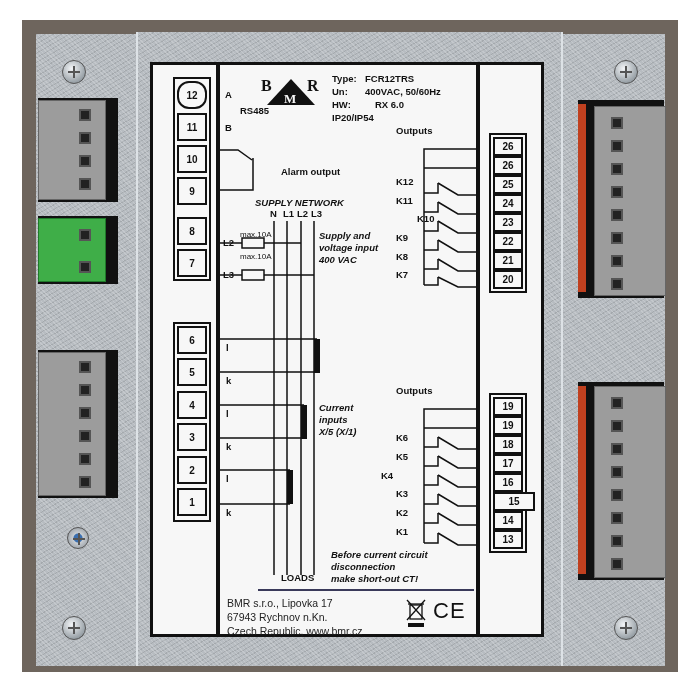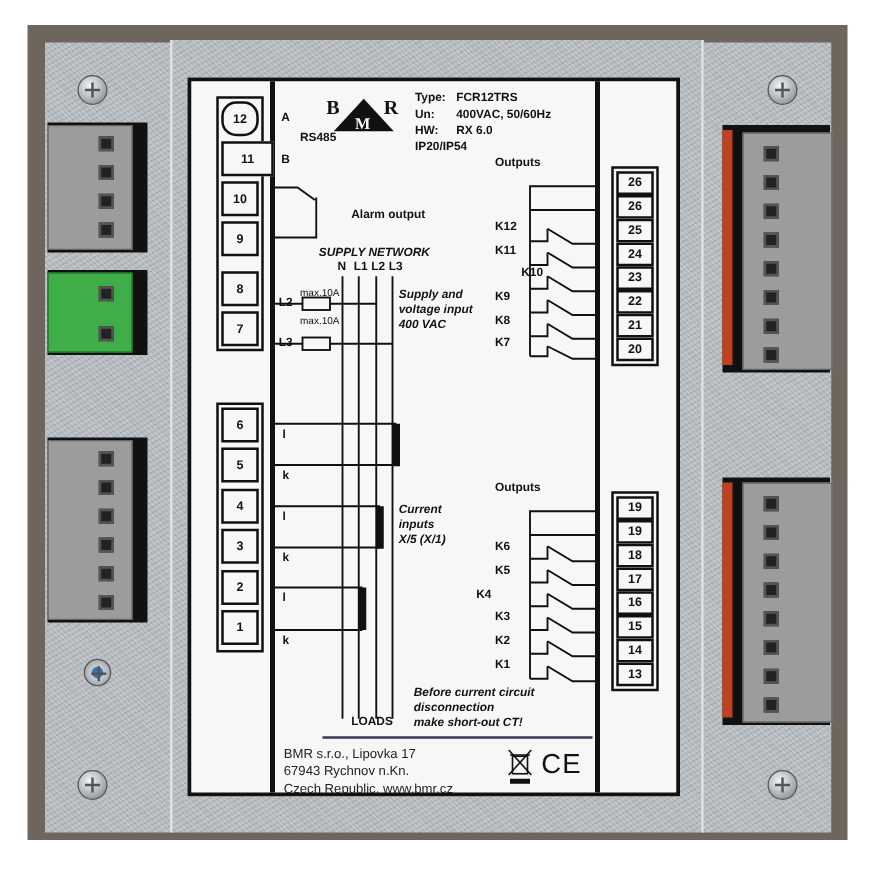--- a/index.html
+++ b/index.html
@@ -94,21 +94,21 @@
 </div>
 
 <div class="abs label">
 
   <div class="vline" style="left:63px;top:0;width:4px;height:569px;"></div>
   <div class="vline" style="left:323px;top:0;width:4px;height:569px;"></div>
   <div class="hline" style="left:105px;top:524px;width:216px;height:1.5px;background:#3a3a5a;"></div>
 
   <div class="tbox" style="left:20px;top:12px;width:38px;height:204px;"></div>
   <div class="tcell" style="left:24px;top:16px;width:30px;height:28px;border-radius:12px;">12</div>
-  <div class="tcell" style="left:24px;top:48px;width:42px;height:28px;">11</div>
+  <div class="tcell" style="left:24px;top:48px;width:30px;height:28px;">11</div>
   <div class="tcell" style="left:24px;top:80px;width:30px;height:28px;">10</div>
   <div class="tcell" style="left:24px;top:112px;width:30px;height:28px;">9</div>
   <div class="tcell" style="left:24px;top:152px;width:30px;height:28px;">8</div>
   <div class="tcell" style="left:24px;top:184px;width:30px;height:28px;">7</div>
 
   <div class="tbox" style="left:20px;top:257px;width:38px;height:200px;"></div>
   <div class="tcell" style="left:24px;top:261px;width:30px;height:28px;">6</div>
   <div class="tcell" style="left:24px;top:293px;width:30px;height:28px;">5</div>
   <div class="tcell" style="left:24px;top:326px;width:30px;height:28px;">4</div>
   <div class="tcell" style="left:24px;top:358px;width:30px;height:28px;">3</div>
@@ -125,36 +125,36 @@
   <div class="tcell" style="left:340px;top:167px;width:30px;height:19px;">22</div>
   <div class="tcell" style="left:340px;top:186px;width:30px;height:19px;">21</div>
   <div class="tcell" style="left:340px;top:205px;width:30px;height:19px;">20</div>
 
   <div class="tbox" style="left:336px;top:328px;width:38px;height:160px;"></div>
   <div class="tcell" style="left:340px;top:332px;width:30px;height:19px;">19</div>
   <div class="tcell" style="left:340px;top:351px;width:30px;height:19px;">19</div>
   <div class="tcell" style="left:340px;top:370px;width:30px;height:19px;">18</div>
   <div class="tcell" style="left:340px;top:389px;width:30px;height:19px;">17</div>
   <div class="tcell" style="left:340px;top:408px;width:30px;height:19px;">16</div>
-  <div class="tcell" style="left:340px;top:427px;width:30px;height:19px;">15</div>
+  <div class="tcell" style="left:340px;top:427px;width:42px;height:19px;">15</div>
   <div class="tcell" style="left:340px;top:446px;width:30px;height:19px;">14</div>
   <div class="tcell" style="left:340px;top:465px;width:30px;height:19px;">13</div>
 
   <svg style="position:absolute;left:108px;top:8px;" width="60" height="34">
     <polygon points="30,6 54,32 6,32" fill="#111"></polygon>
     <text x="0" y="18" font-family="Liberation Serif,serif" font-weight="bold" font-size="16" fill="#111">B</text>
     <text x="46" y="18" font-family="Liberation Serif,serif" font-weight="bold" font-size="16" fill="#111">R</text>
     <text x="23" y="30" font-family="Liberation Serif,serif" font-weight="bold" font-size="13" fill="#f7f7f7">M</text>
   </svg>
   <span class="t" style="left:179px;top:8px;">Type:</span>
   <span class="t" style="left:212px;top:8px;">FCR12TRS</span>
   <span class="t" style="left:179px;top:21px;">Un:</span>
   <span class="t" style="left:212px;top:21px;">400VAC, 50/60Hz</span>
   <span class="t" style="left:179px;top:34px;">HW:</span>
-  <span class="t" style="left:212px;top:34px;">RX 6.0</span>
+  <span class="t" style="left:222px;top:34px;">RX 6.0</span>
   <span class="t" style="left:179px;top:47px;">IP20/IP54</span>
 
   <span class="t" style="left:72px;top:24px;">A</span>
   <span class="t" style="left:87px;top:40px;">RS485</span>
   <span class="t" style="left:72px;top:57px;">B</span>
 
   <svg style="position:absolute;left:67px;top:78px;" width="80" height="50">
     <path d="M0 7 H18 L32 17 M0 47 H33 V15" fill="none" stroke="#111" stroke-width="1.5"></path>
   </svg>
   <span class="t" style="left:128px;top:101px;">Alarm output</span>

